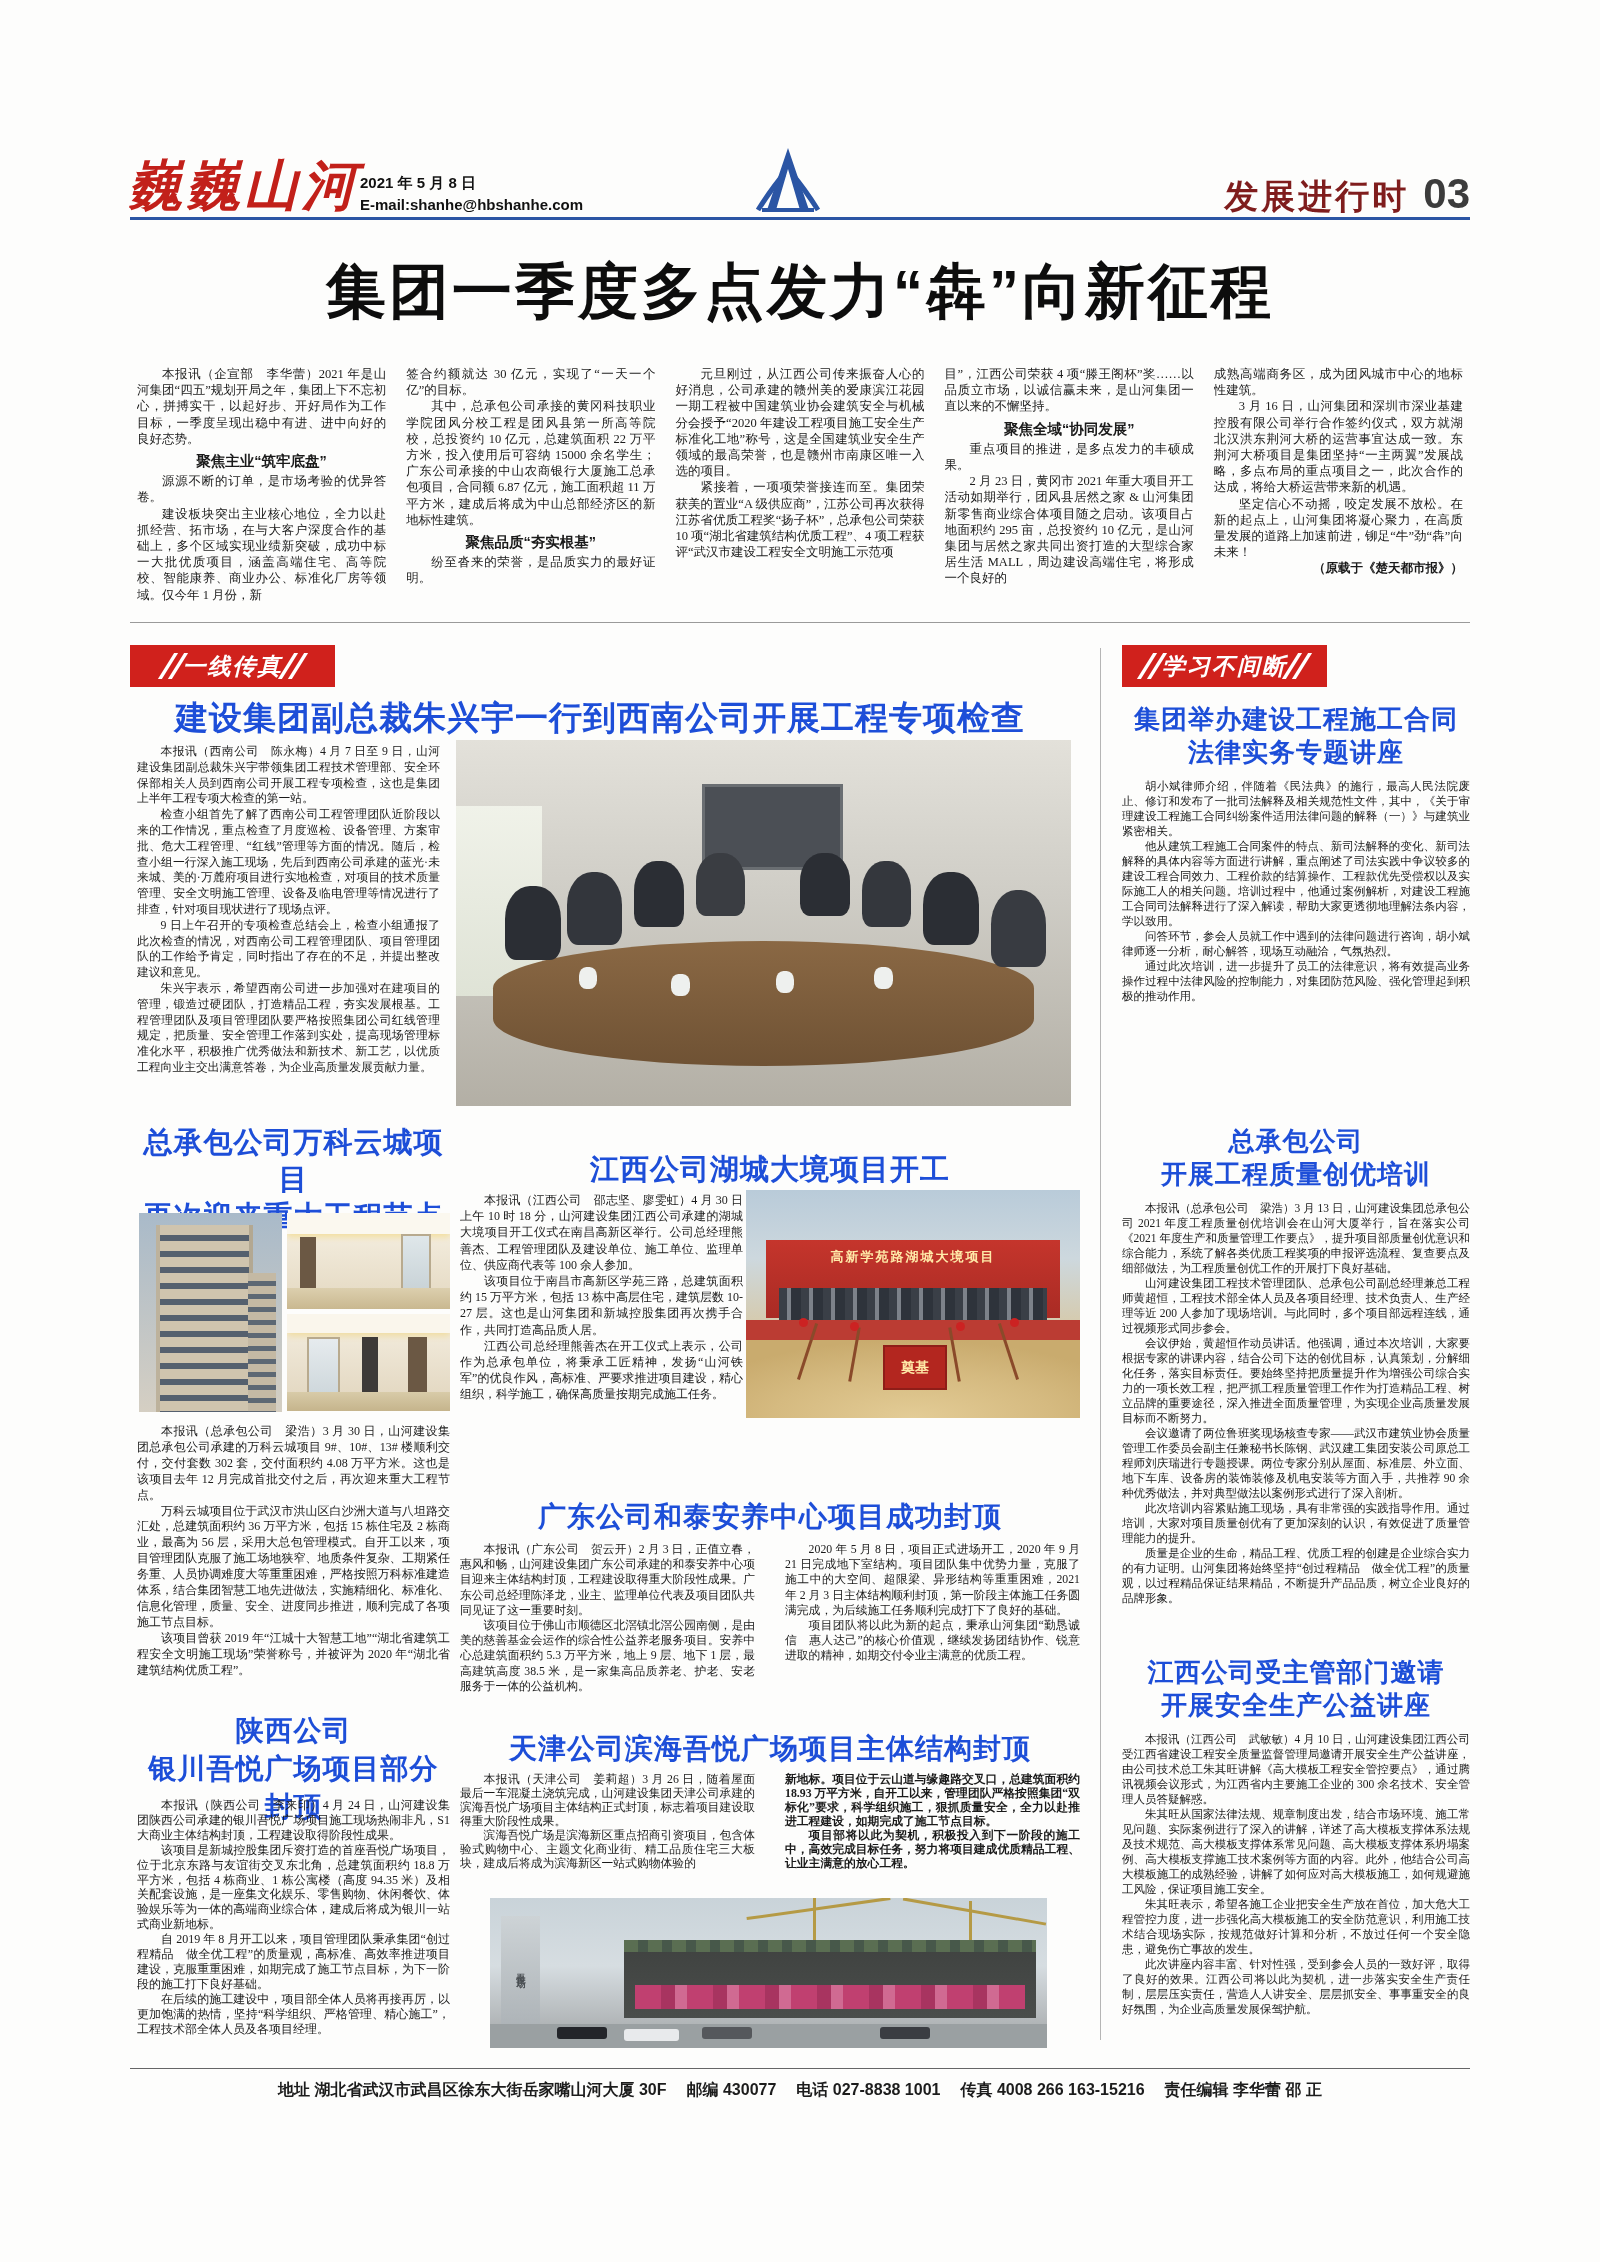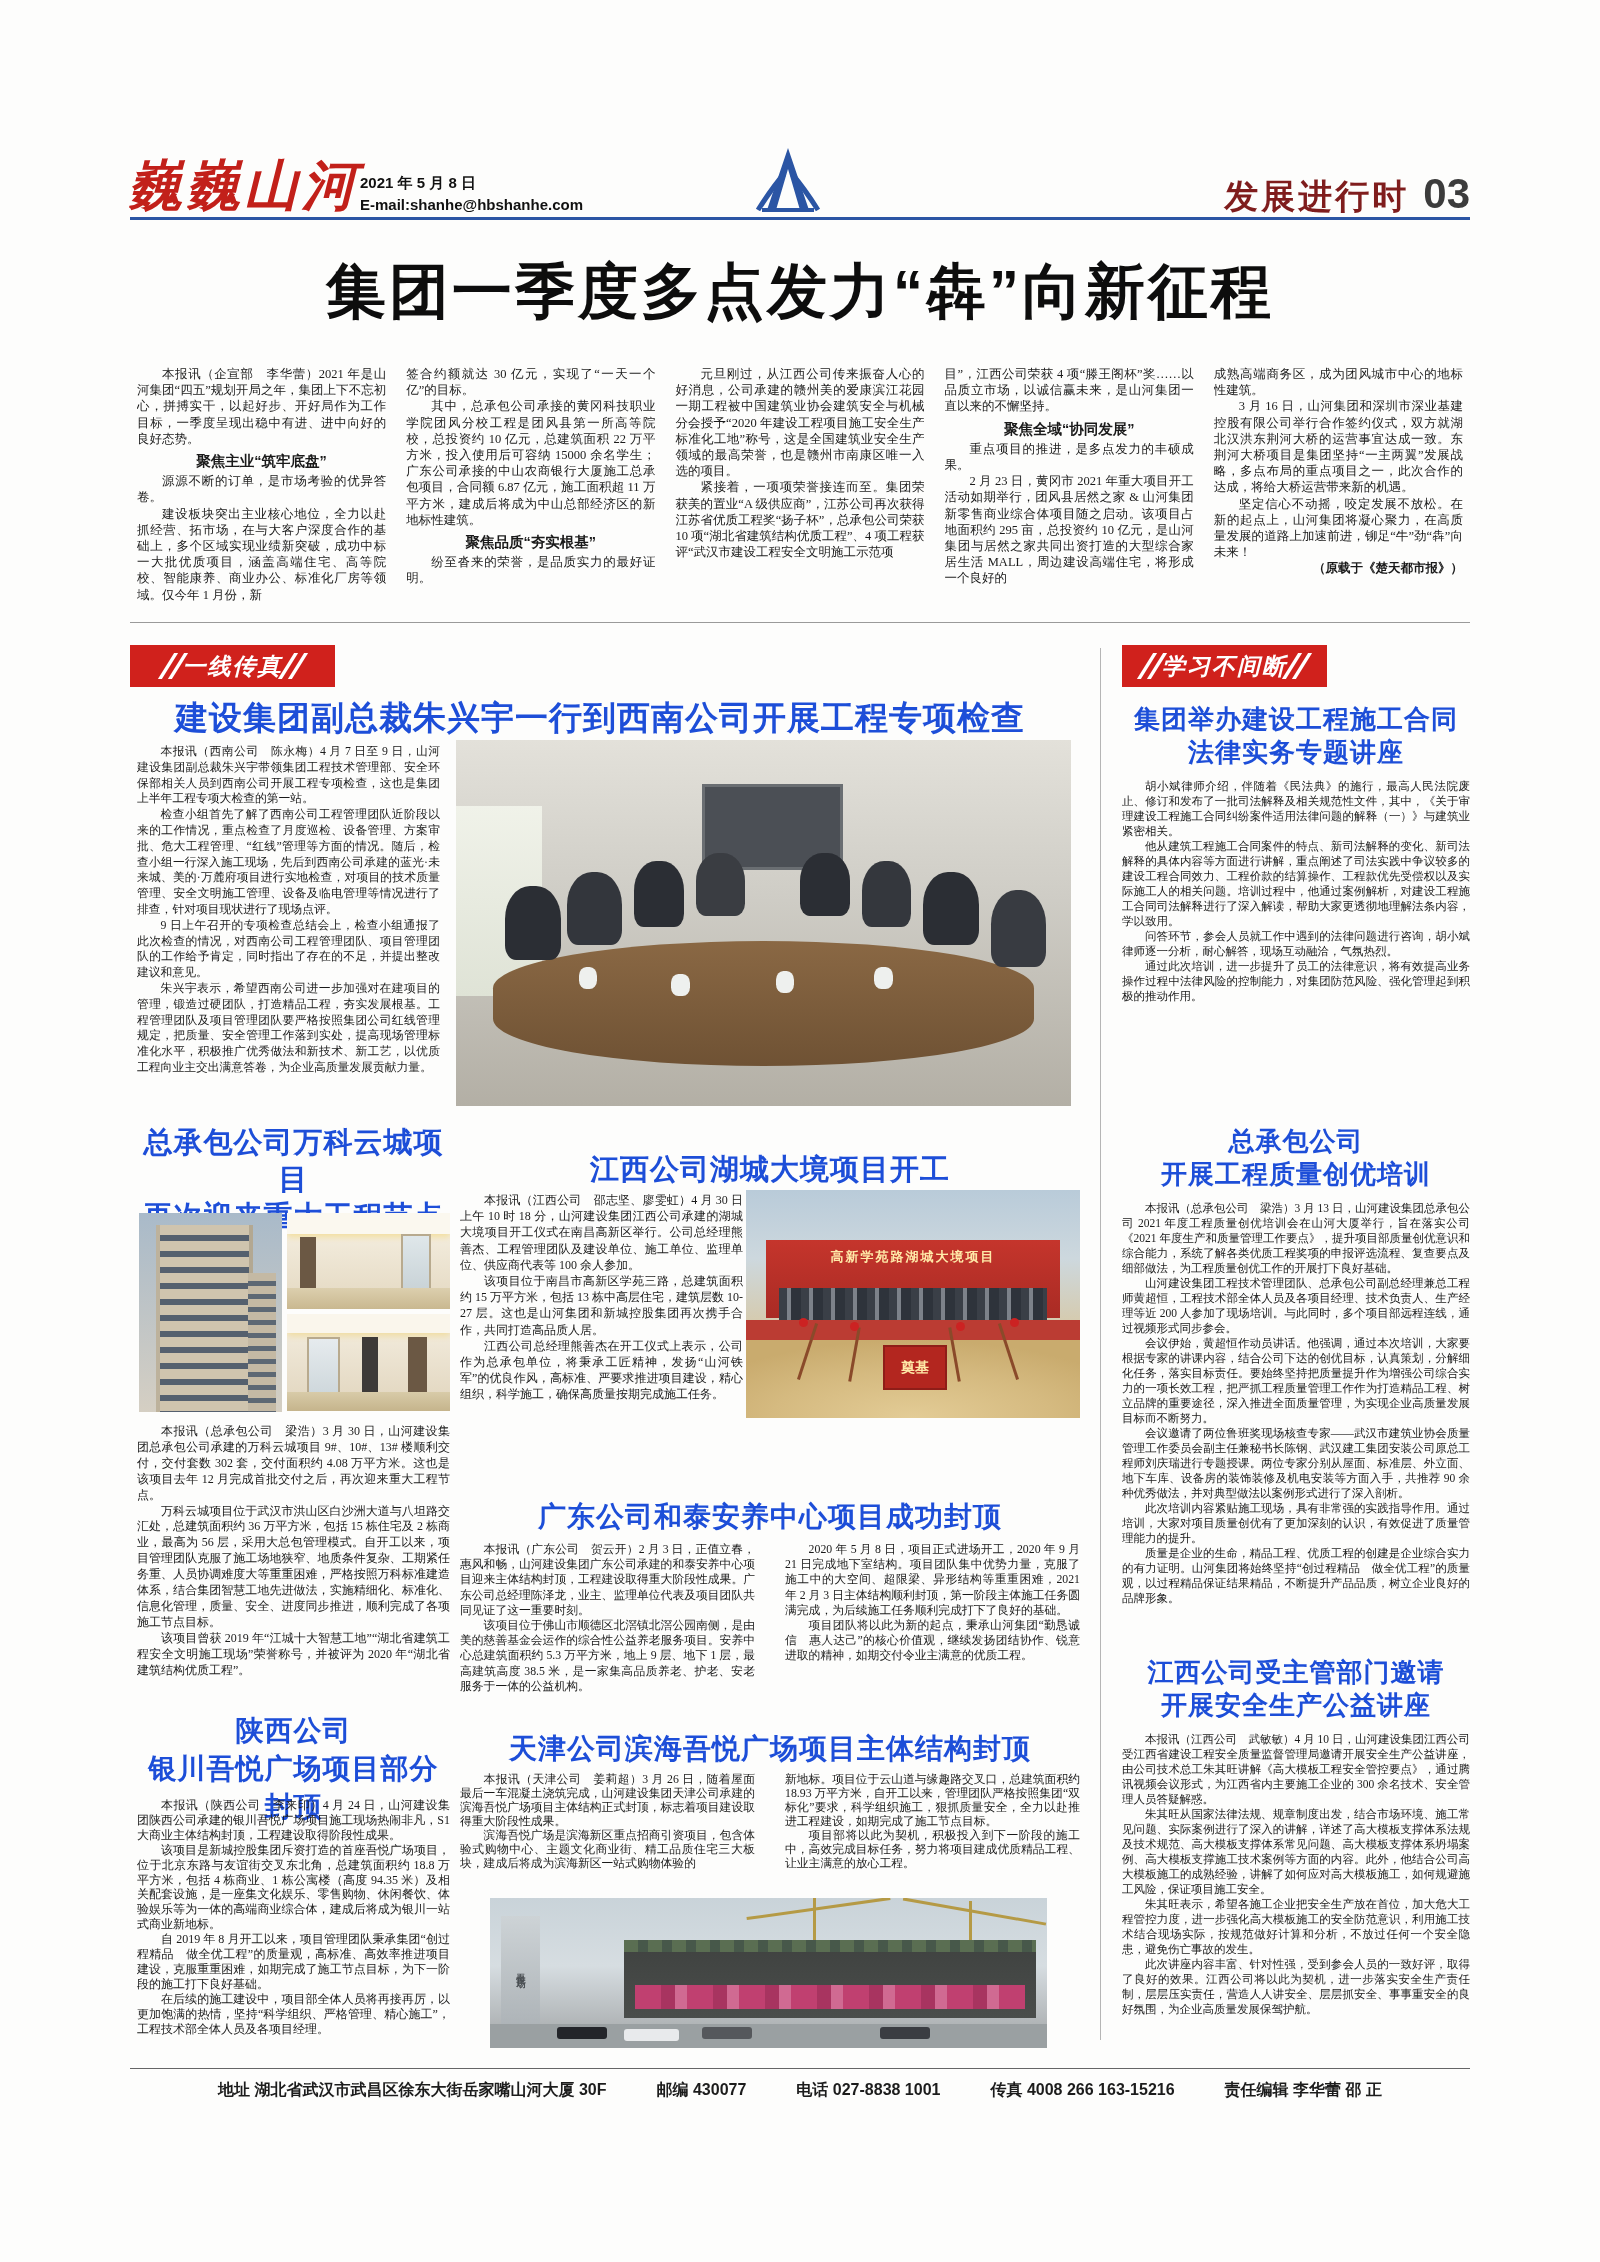--- a/index.html
+++ b/index.html
@@ -39,21 +39,21 @@
   .slash-group{display:inline-flex;}
   .slash-group i{display:inline-block;width:4px;height:26px;background:#fff;
                  transform:skewX(-32deg);margin:0 3px;}
   
   .hl-1{font-weight:900;color:#1d4ed8;text-align:center;letter-spacing:1px;}
   
   .photo{overflow:hidden;position:absolute;}
   .photo div{position:absolute;}
   
   .footer-row{left:130px;top:2080px;width:1340px;display:flex;justify-content:center;
-              gap:50px;font-size:16px;font-weight:700;color:#1c1c1c;
+              gap:20px;font-size:16px;font-weight:700;color:#1c1c1c;
               font-family:"Liberation Sans",sans-serif;}
 </style>
 </head>
 <body>
 
 <div class="abs masthead">巍巍山河</div>
 <div class="abs mast-meta sans">
   <div>2021 年 5 月 8 日</div>
   <div>E-mail:shanhe@hbshanhe.com</div>
 </div>
@@ -217,21 +217,21 @@
       <p class="t-p">项目团队将以此为新的起点，秉承山河集团“勤恳诚信　惠人达己”的核心价值观，继续发扬团结协作、锐意进取的精神，如期交付令业主满意的优质工程。</p>
     </div>
 </div>
 
 <div class="abs hl-1 sans" style="left:460px;top:1730px;width:620px;font-size:28px;">天津公司滨海吾悦广场项目主体结构封顶</div>
 <div class="abs" style="left:460px;top:1772px;width:620px;height:122px;display:flex;gap:30px;font-size:11.8px;line-height:14px;overflow:hidden;">
   <div style="flex:1;">
       <p class="t-p">本报讯（天津公司　姜莉超）3 月 26 日，随着屋面最后一车混凝土浇筑完成，山河建设集团天津公司承建的滨海吾悦广场项目主体结构正式封顶，标志着项目建设取得重大阶段性成果。</p>
       <p class="t-p">滨海吾悦广场是滨海新区重点招商引资项目，包含体验式购物中心、主题文化商业街、精工品质住宅三大板块，建成后将成为滨海新区一站式购物体验的</p>
     </div>
-  <div style="flex:1;">
+  <div style="flex:1;font-weight:bold;">
       <p class="t-cont">新地标。项目位于云山道与缘趣路交叉口，总建筑面积约 18.93 万平方米，自开工以来，管理团队严格按照集团“双标化”要求，科学组织施工，狠抓质量安全，全力以赴推进工程建设，如期完成了施工节点目标。</p>
       <p class="t-p">项目部将以此为契机，积极投入到下一阶段的施工中，高效完成目标任务，努力将项目建成优质精品工程、让业主满意的放心工程。</p>
     </div>
 </div>
 <div class="photo" style="left:490px;top:1898px;width:557px;height:150px;background:linear-gradient(#c9d3d9 0%,#d6dde1 45%,#b0b4b6 85%,#9aa0a2 100%);">
   <div style="left:58%;top:0;width:3px;height:55%;background:#b59a45;"></div>
   <div style="left:46%;top:6%;width:26%;height:3px;background:#b59a45;transform:rotate(-8deg);"></div>
   <div style="left:86%;top:2%;width:3px;height:60%;background:#b59a45;"></div>
   <div style="left:74%;top:8%;width:26%;height:3px;background:#b59a45;transform:rotate(10deg);"></div>
   <div style="left:24%;top:28%;width:74%;height:52%;background:linear-gradient(#3f4240,#4a4d4b);"></div>

